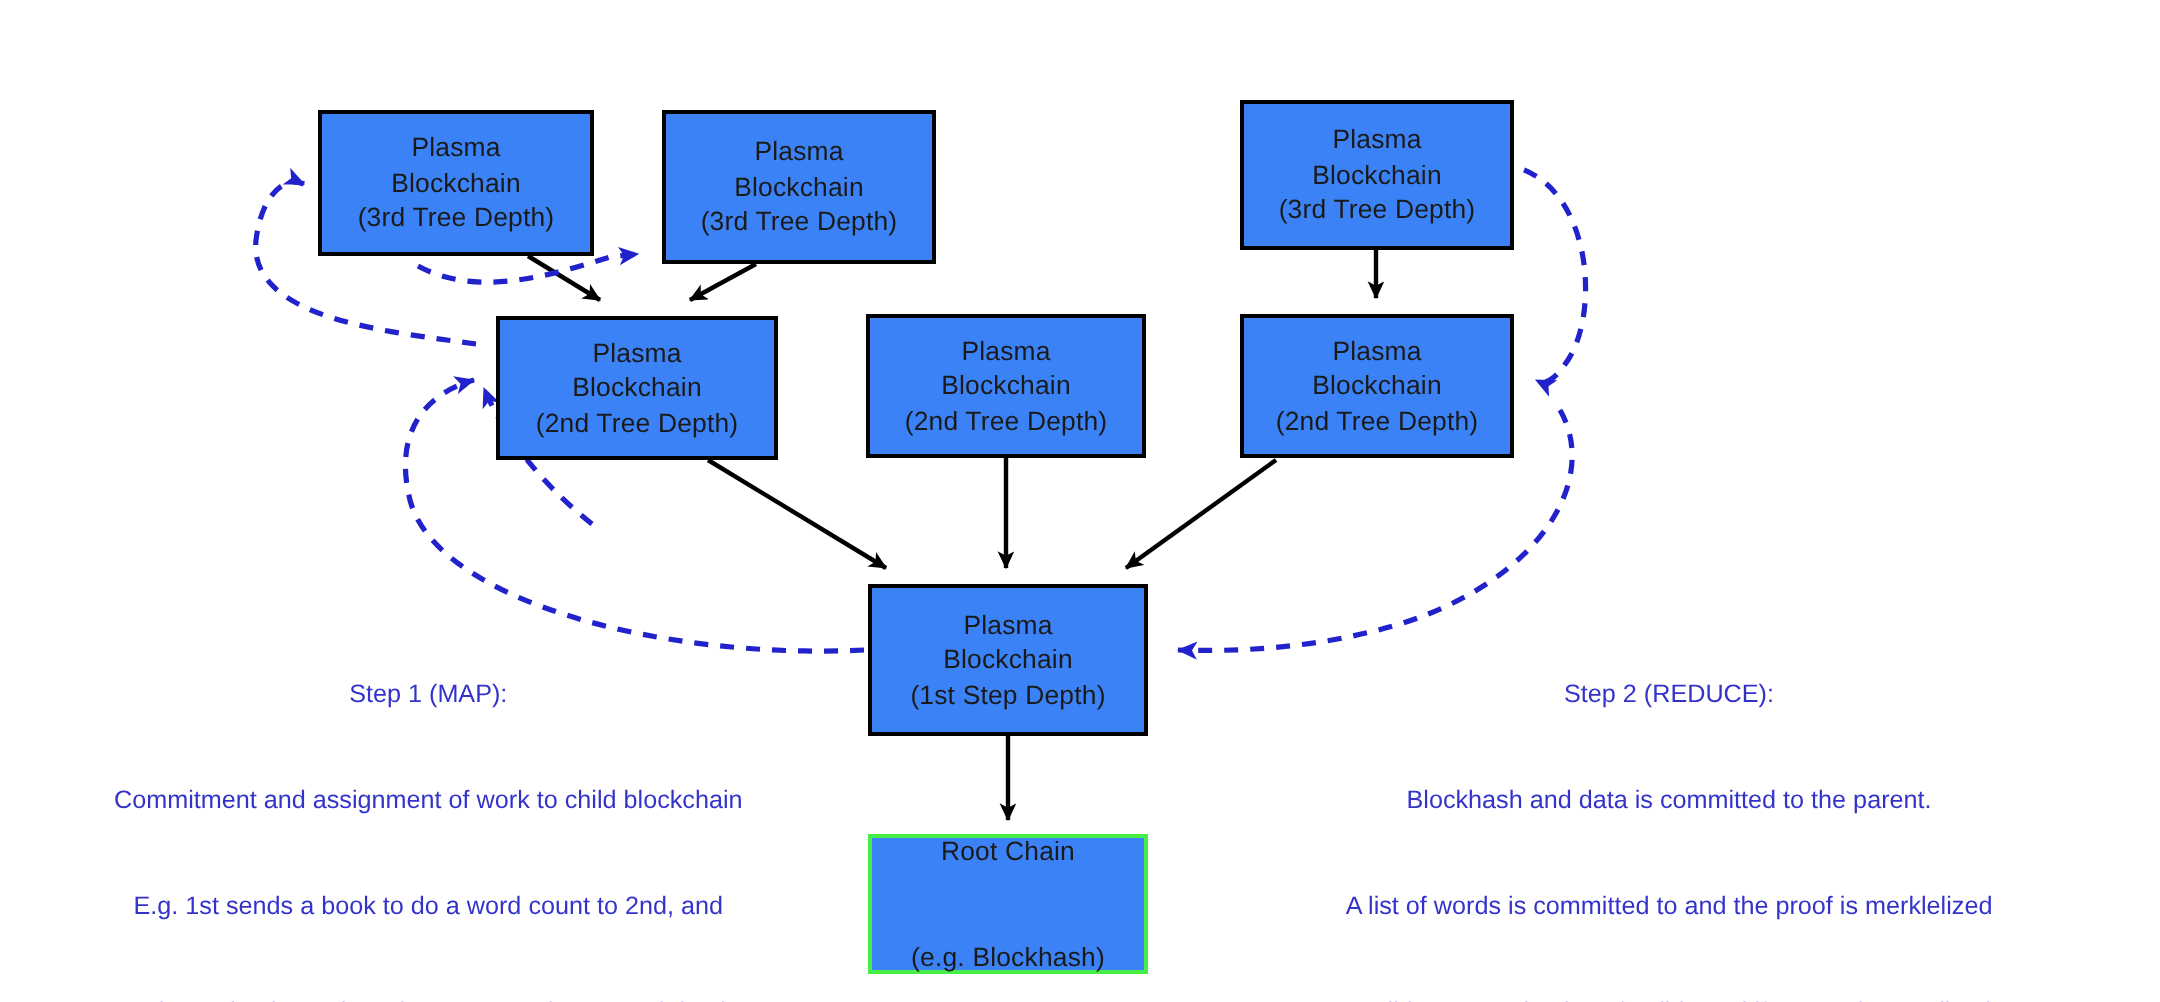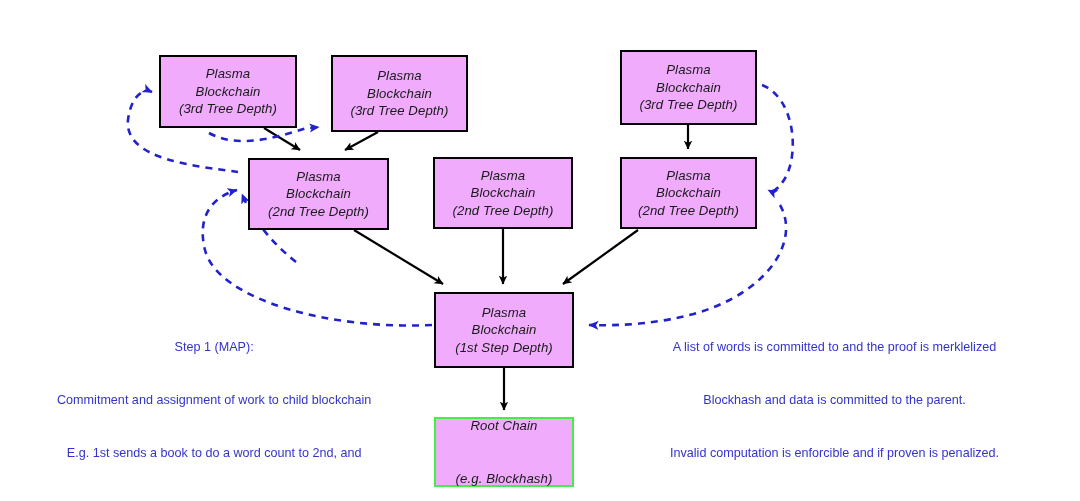--- a/index.html
+++ b/index.html
@@ -23,32 +23,31 @@
     left: 0;
     top: 0;
     width: 1080px;
     height: 501px;
     pointer-events: none;
   }
   .node {
     position: absolute;
     box-sizing: border-box;
     border: 2px solid #000000;
-    background: #f0abfc;
+    background: #3b82f6;
     display: flex;
     flex-direction: column;
     align-items: center;
     justify-content: center;
     text-align: center;
     color: #1a1a1a;
     font-size: 13.2px;
     line-height: 17.5px;
     letter-spacing: 0.1px;
     z-index: 3;
-    font-style: italic;
   }
   .node .ln { display: block; white-space: nowrap; }
   .node.root {
     border: 2px solid #44ee44;
     gap: 36px;
   }
   .note {
     position: absolute;
     color: #3333cc;
     font-size: 12.6px;
@@ -144,20 +143,21 @@
   </div>
 
   <div class="note" style="left:57px; top:304px;">
     <span class="ln">Step 1 (MAP):</span>
     <span class="ln">Commitment and assignment of work to child blockchain</span>
     <span class="ln">E.g. 1st sends a book to do a word count to 2nd, and</span>
     <span class="ln">2nd tree depth sends a chapter to analyze to 3rd depth</span>
   </div>
 
   <div class="note" style="left:670px; top:304px;">
+    <span class="ln">Step 2 (REDUCE):</span>
+    <span class="ln">Blockhash and data is committed to the parent.</span>
     <span class="ln">A list of words is committed to and the proof is merklelized</span>
-    <span class="ln">Blockhash and data is committed to the parent.</span>
     <span class="ln">Invalid computation is enforcible and if proven is penalized.</span>
     
     
   </div>
 
 </div>
 
 </body></html>

